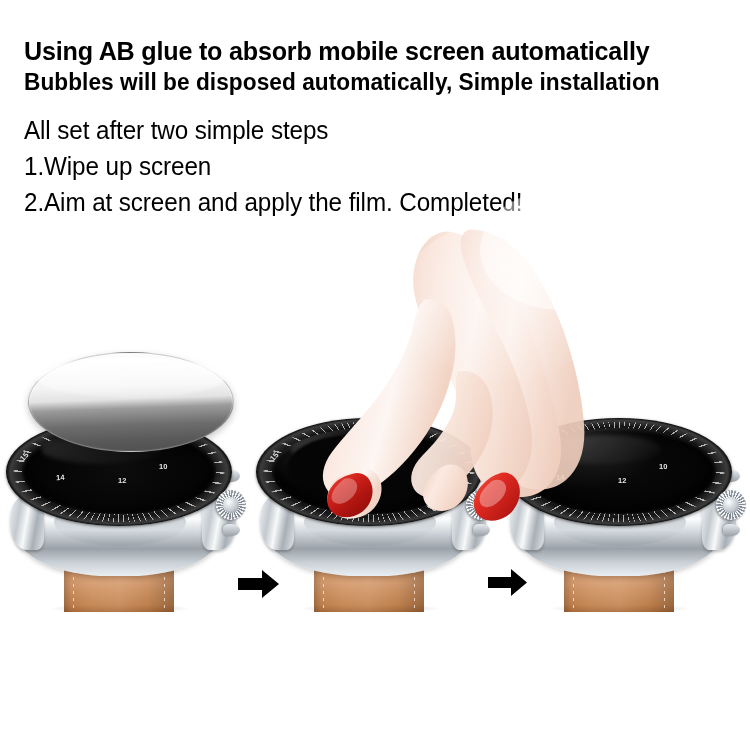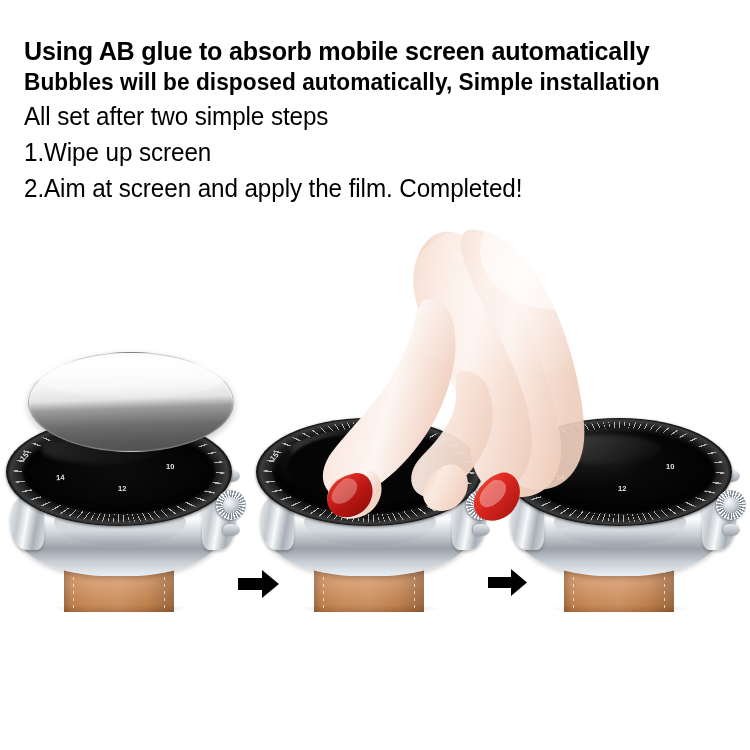--- a/index.html
+++ b/index.html
@@ -17,21 +17,21 @@
   .headline {
     font-weight:bold;
     font-size:25.5px;
     line-height:31px;
     letter-spacing:-0.2px;
     white-space:nowrap;
     transform:scaleX(0.985);
     transform-origin:left center;
   }
   .headline.second { font-size:23px; letter-spacing:0.05px; }
-  .body-lines { }
+  .body-lines { margin-top:14px; }
   .body-line {
     font-size:25px;
     line-height:36px;
     font-weight:normal;
     letter-spacing:-0.1px;
     white-space:nowrap;
     transform:scaleX(0.97);
     transform-origin:left center;
   }
 
@@ -166,24 +166,24 @@
   }
   .bezel-num {
     position:absolute;
     color:#e6e6e6;
     font-family:"Liberation Sans", sans-serif;
     font-size:7.5px;
     font-weight:bold;
     letter-spacing:0.2px;
     z-index:7;
   }
-  .bezel-num.n10 { left:168px; top:62px;text-align:center; }
+  .bezel-num.n10 { left:161px; top:62px;text-align:center; }
   .bezel-num.n14 { left:58px;  top:73px; transform:rotate(-3deg); }
   .bezel-num.n15 { left:22px;  top:52px; transform:rotate(-48deg); }
-  .bezel-num.n12 { left:120px; top:84px; }
+  .bezel-num.n12 { left:120px; top:76px; }
 
   
   .dial {
     position:absolute;
     left:24px; top:28px;
     width:194px; height:86px;
     border-radius:50%;
     z-index:6;
     background:
       radial-gradient(ellipse 70% 90% at 28% 18%,

